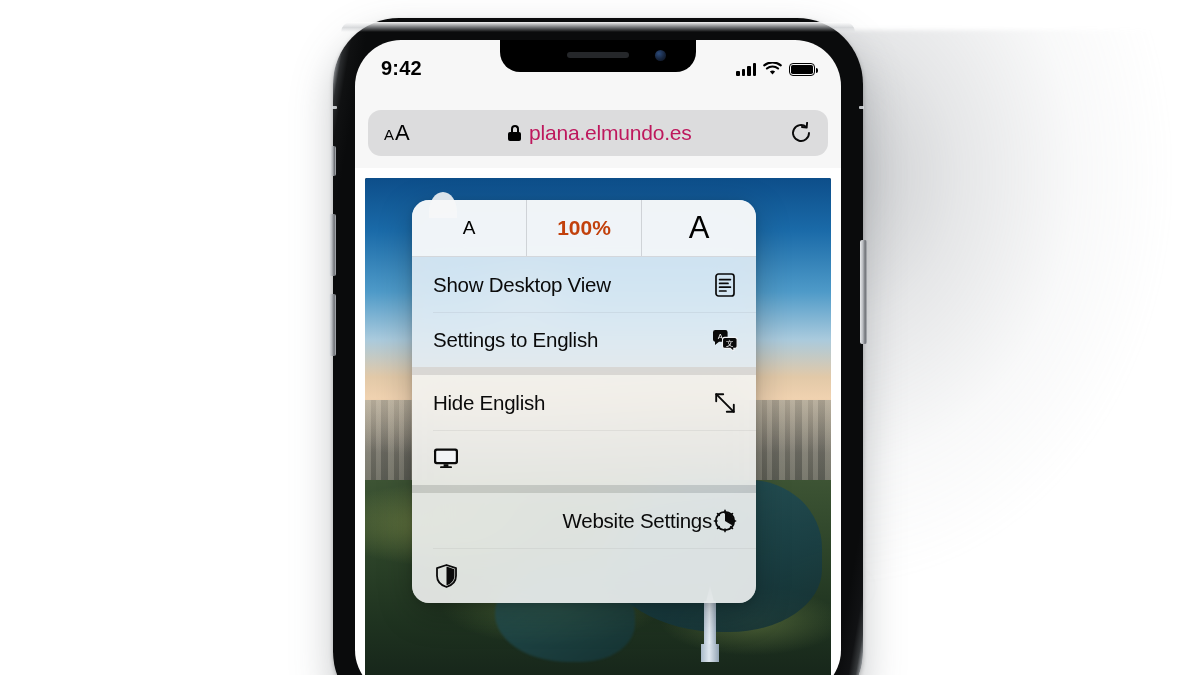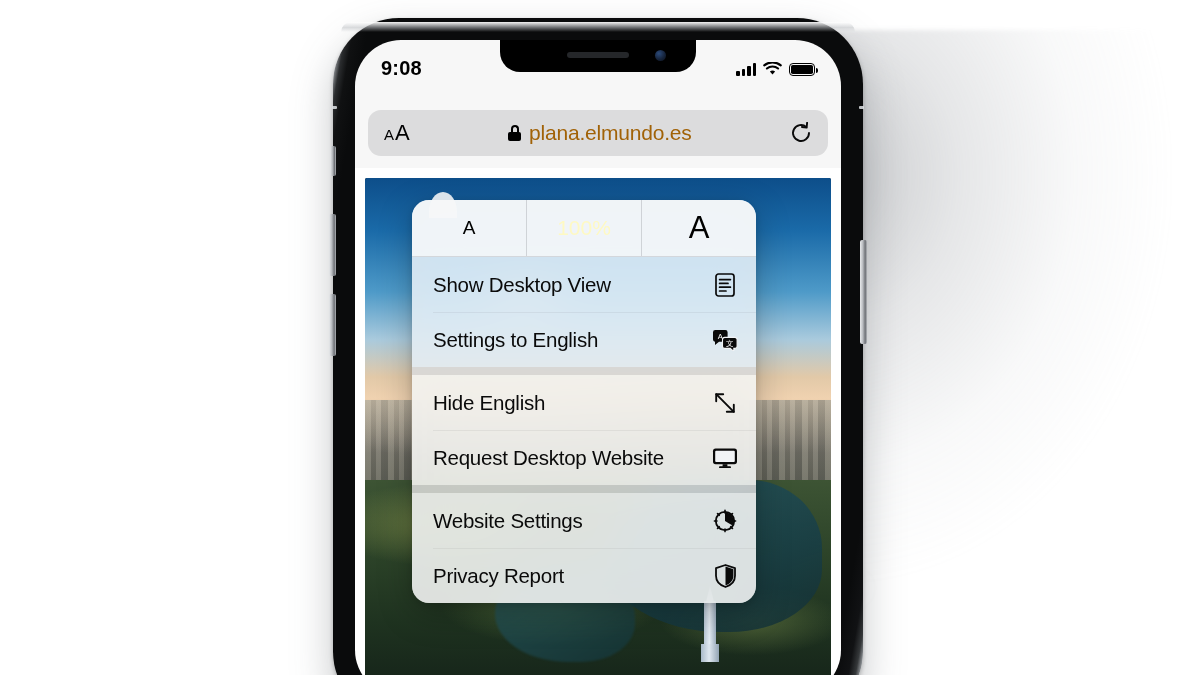--- a/index.html
+++ b/index.html
@@ -183,21 +183,21 @@
     color: #000; user-select: none;
   }
   .aa-small { font-size: 15px; font-weight: 500; }
   .aa-large { font-size: 22px; font-weight: 500; }
 
   .url-center {
     flex: 1;
     display: flex; align-items: center; justify-content: center;
     gap: 8px;
   }
-  .url-text { font-size: 21px; color: #a16207; letter-spacing: -0.2px; }
+  .url-text { font-size: 21px; color: #be185d; letter-spacing: -0.2px; }
 
   .lock-icon { width: 13px; height: 16px; position: relative; }
   .lock-icon .shackle {
     position: absolute; left: 2.5px; top: 0;
     width: 8px; height: 8px;
     border: 2px solid #000;
     border-bottom: none;
     border-radius: 5px 5px 0 0;
   }
   .lock-icon .body {
@@ -353,21 +353,21 @@
     border-bottom: 0.5px solid rgba(60,60,67,0.16);
   }
   .zoom-cell {
     flex: 1;
     display: flex; align-items: center; justify-content: center;
     color: #000;
   }
   .zoom-cell + .zoom-cell { border-left: 0.5px solid rgba(60,60,67,0.18); }
   .zoom-a-small { font-size: 19px; font-weight: 500; }
   .zoom-a-large { font-size: 31px; font-weight: 500; }
-  .zoom-pct { font-size: 21px; color: #fef9c3; }
+  .zoom-pct { font-size: 21px; color: #c2410c; font-weight: bold; }
 
   
   .menu-row {
     position: relative;
     height: 55px;
     display: flex; align-items: center;
     padding: 0 18px 0 21px;
     color: #0a0a0a;
   }
   .menu-label { font-size: 20.5px; letter-spacing: -0.25px; flex: 1; }
@@ -378,21 +378,21 @@
     height: 0.5px;
     background: rgba(60,60,67,0.16);
   }
   .group-gap {
     height: 8px;
     background: rgba(150,152,156,0.26);
   }
   
   .tint-blue { background: rgba(214,229,240,0.52); }
   .tint-warm { background: rgba(243,242,238,0.50); }
-  .tint-grey { background: rgba(236,237,236,0.54); }
+  .tint-grey { background: rgba(236,237,236,0.54); text-align: right; }
 
   svg.ic { display:block; }
 </style>
 </head>
 <body>
 
 <div id="stage">
 
   <div class="bg-shadow"></div>
   <div class="bg-shadow-low"></div>
@@ -423,21 +423,21 @@
             <div class="spire"></div>
             <div class="shaft"></div>
             <div class="base"></div>
           </div>
         </div>
       </div>
 
       <div class="safari-top"></div>
 
       <div class="status-bar">
-        <div class="status-time">9:08</div>
+        <div class="status-time">9:42</div>
         <div class="status-icons">
           <div class="bars">
             <i></i>
               <i></i>
               <i></i>
               <i></i>
           </div>
           <span style="display:block;margin-bottom:0px;">
             <svg class="ic" width="19" height="14" viewBox="0 0 19 14">
               <path d="M9.5 12.6 L6.9 9.6 a4.2 4.2 0 0 1 5.2 0 Z" fill="#000"></path>
@@ -521,21 +521,20 @@
           <span class="menu-icon">
             <svg class="ic" width="24" height="24" viewBox="0 0 24 24">
               <line x1="3.2" y1="3.2" x2="20.8" y2="20.8" stroke="#0a0a0a" stroke-width="1.9" stroke-linecap="round"></line>
               <path d="M3.2 10.2 V3.2 H10.2" stroke="#0a0a0a" stroke-width="1.9" fill="none" stroke-linecap="round" stroke-linejoin="round"></path>
               <path d="M20.8 13.8 V20.8 H13.8" stroke="#0a0a0a" stroke-width="1.9" fill="none" stroke-linecap="round" stroke-linejoin="round"></path>
             </svg>
           </span>
         </div>
 
         <div class="menu-row tint-warm">
-          <span class="menu-label">Request Desktop Website</span>
           <span class="menu-icon">
             <svg class="ic" width="26" height="22" viewBox="0 0 26 22">
               <rect x="1" y="1.6" width="24" height="15.6" rx="2.6" fill="#0a0a0a"></rect>
               <rect x="3.2" y="3.8" width="19.6" height="11.2" rx="1" fill="#f2f4f6"></rect>
               <rect x="10.6" y="17.2" width="4.8" height="2.6" fill="#0a0a0a"></rect>
               <rect x="7" y="19.2" width="12" height="1.9" rx="0.95" fill="#0a0a0a"></rect>
             </svg>
           </span>
         </div>
 
@@ -555,21 +554,20 @@
                 <line x1="17.7" y1="17.7" x2="19.5" y2="19.5"></line>
                 <line x1="19.5" y1="4.5" x2="17.7" y2="6.3"></line>
                 <line x1="6.3" y1="17.7" x2="4.5" y2="19.5"></line>
               </g>
               <path d="M12 12 L12 3.4 A8.6 8.6 0 0 1 19.5 16.4 Z" fill="#0a0a0a"></path>
             </svg>
           </span>
         </div>
 
         <div class="menu-row tint-grey">
-          <span class="menu-label">Privacy Report</span>
           <span class="menu-icon">
             <svg class="ic" width="21" height="24" viewBox="0 0 21 24">
               <path d="M10.5 1 L20 4.2 V11.8 C20 17.4 15.8 21.4 10.5 23 C5.2 21.4 1 17.4 1 11.8 V4.2 Z" stroke="#0a0a0a" stroke-width="1.8" fill="none" stroke-linejoin="round"></path>
               <path d="M10.5 2.6 L18.4 5.3 V11.8 C18.4 16.5 15 19.9 10.5 21.4 Z" fill="#0a0a0a"></path>
             </svg>
           </span>
         </div>
 
       </div>
 

